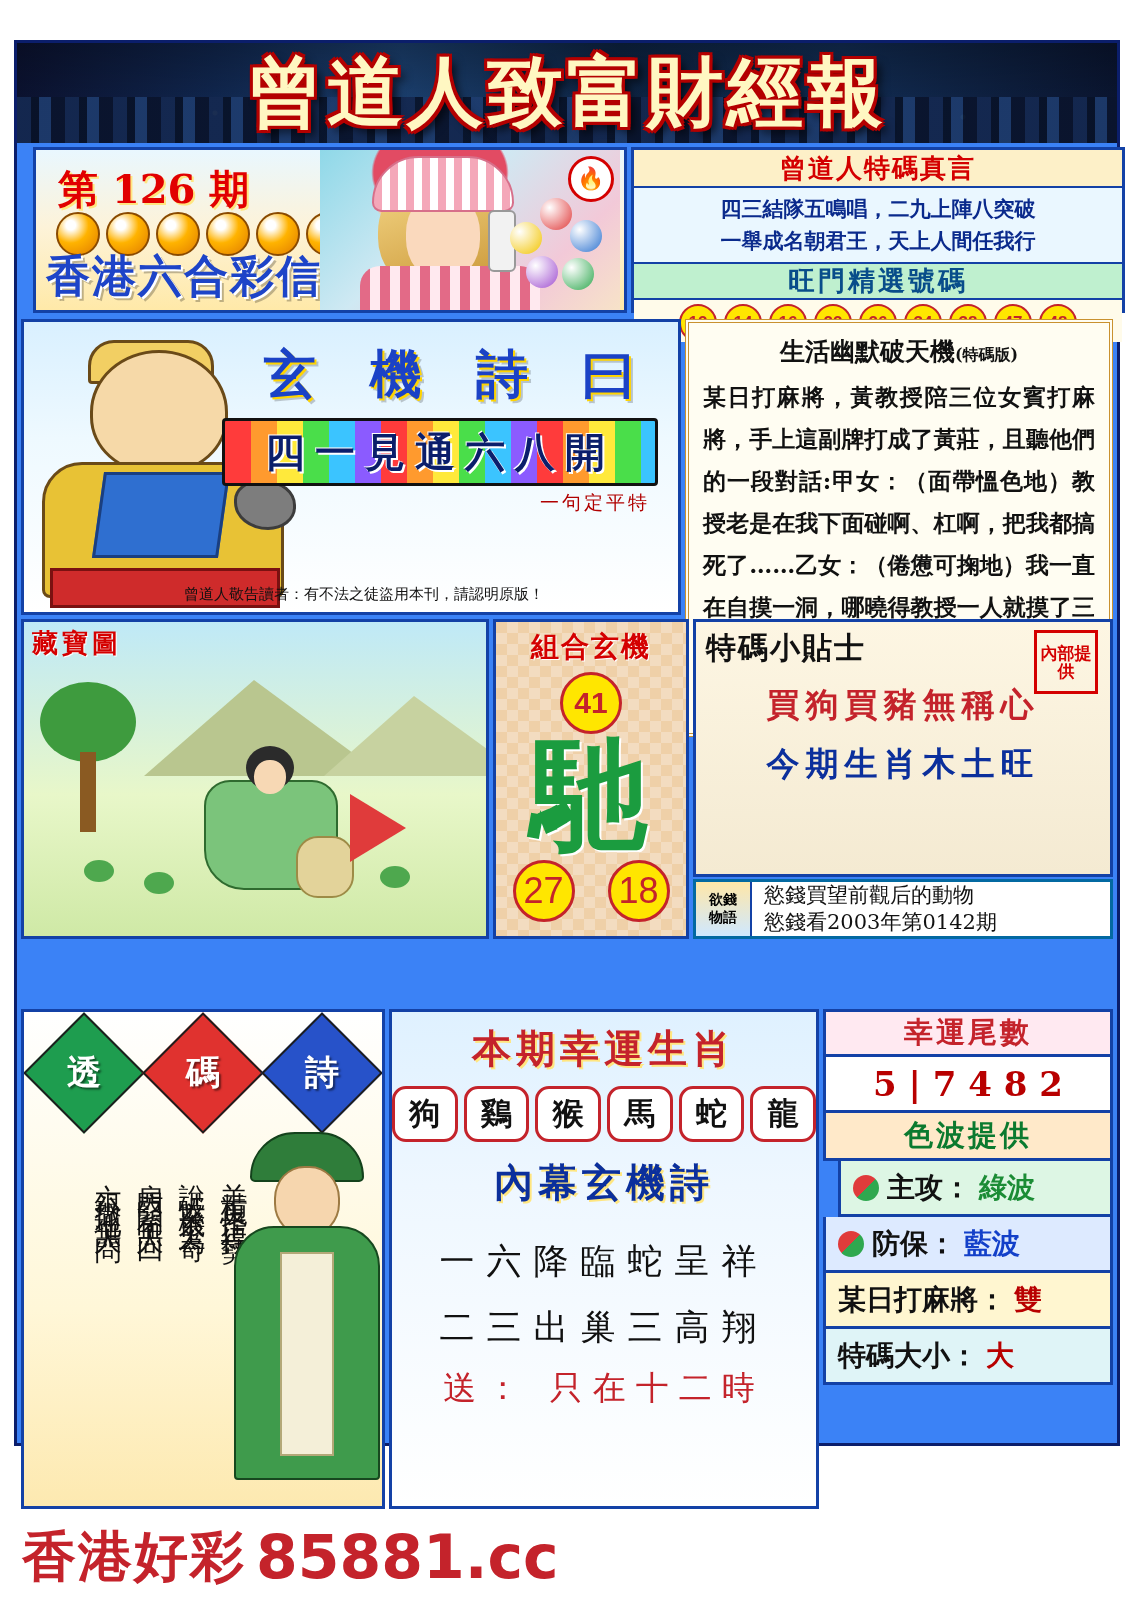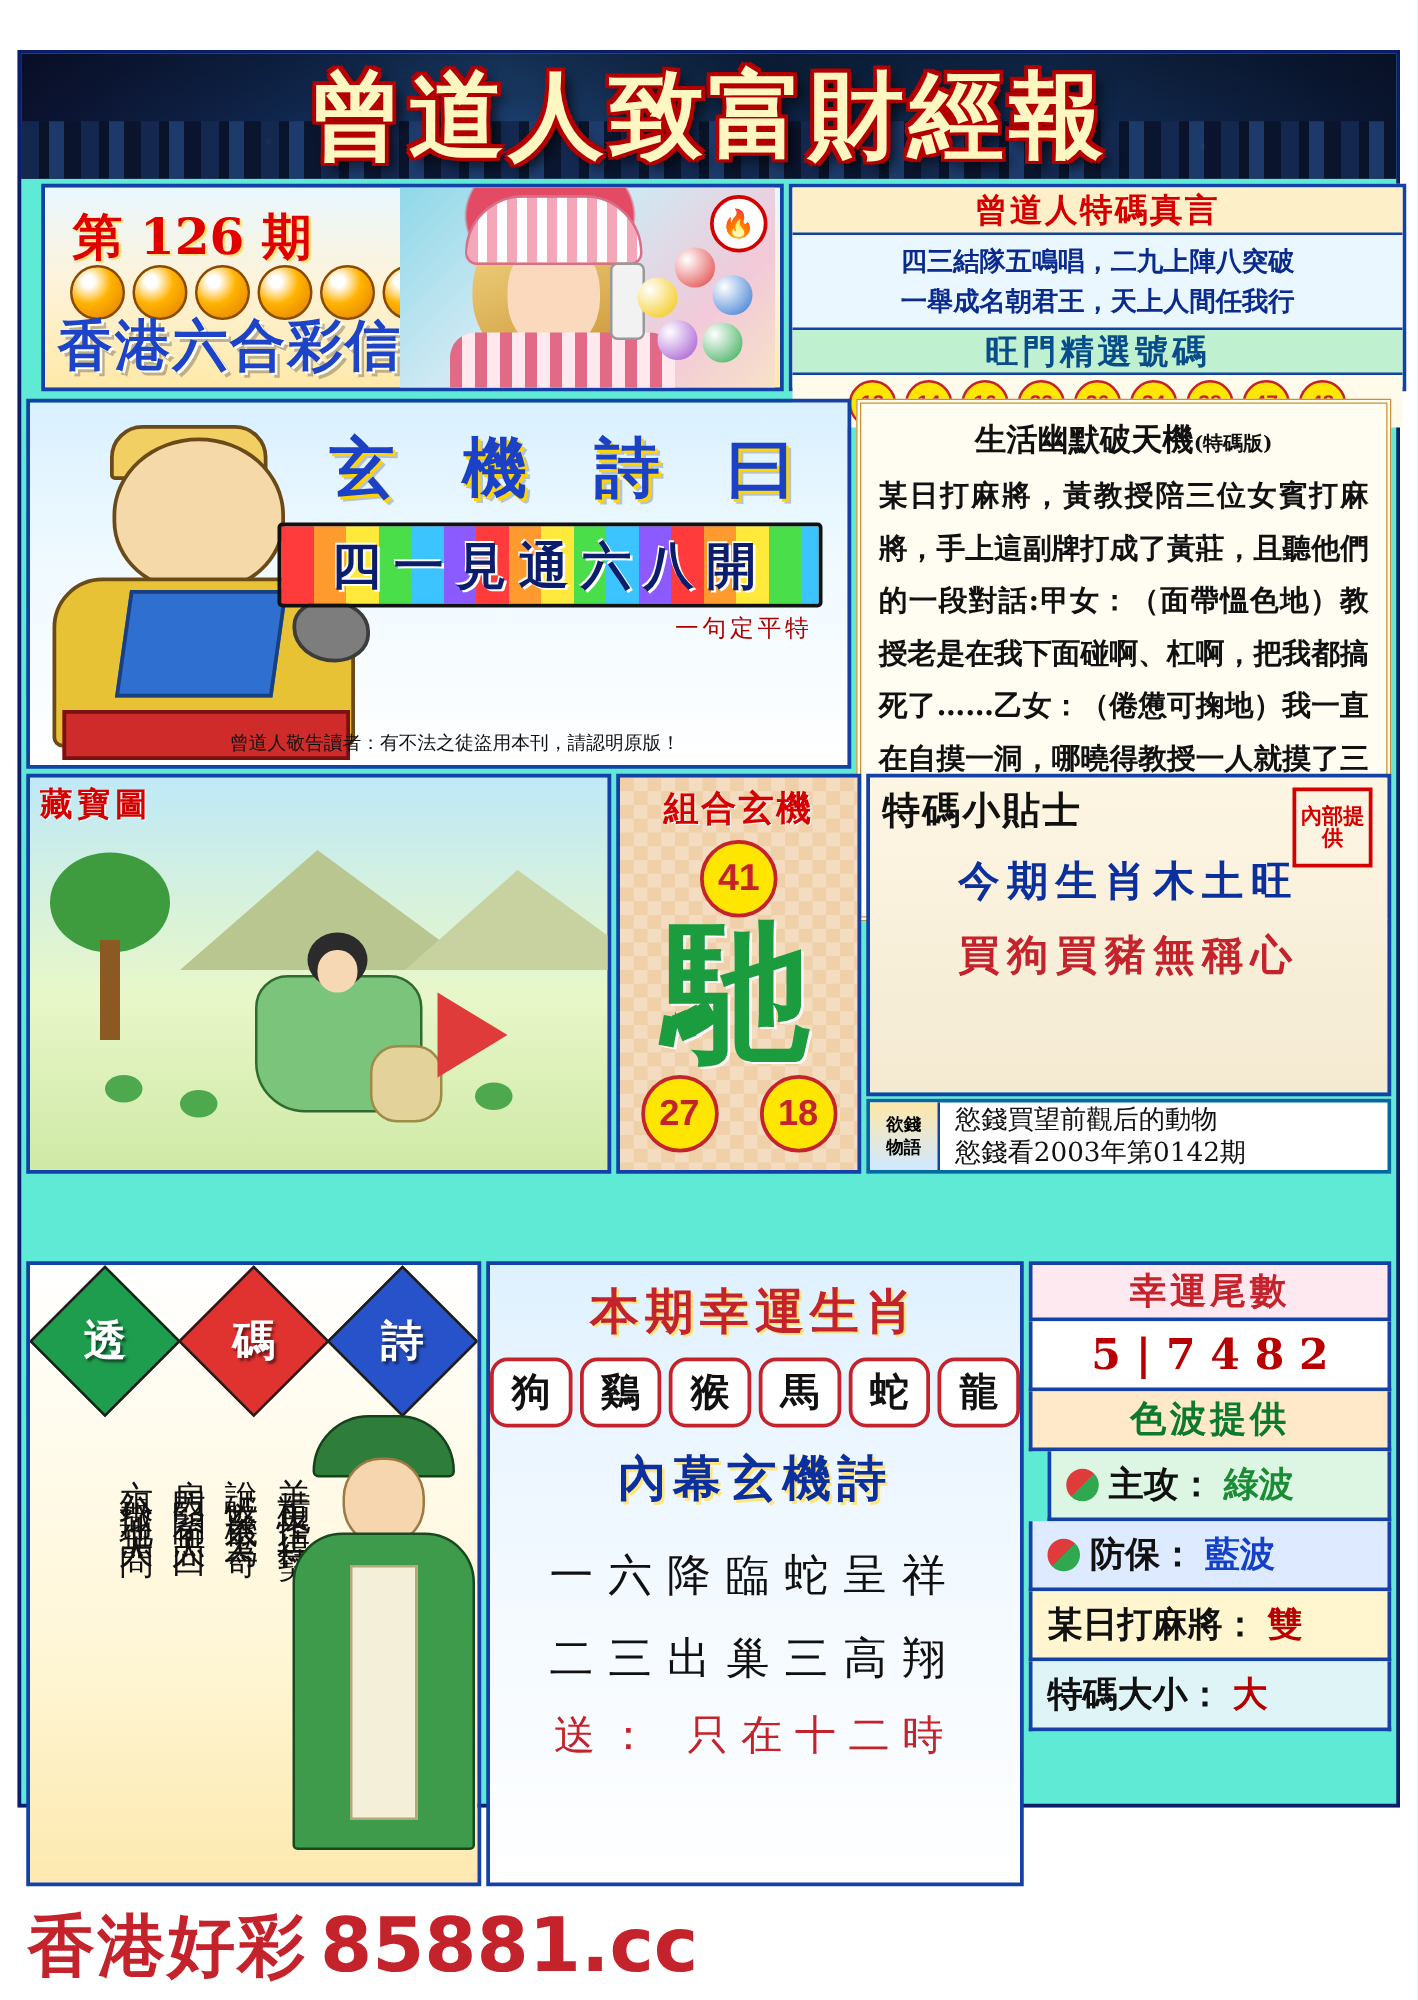--- a/index.html
+++ b/index.html
@@ -1,20 +1,20 @@
 <!DOCTYPE html>
 <html lang="zh-Hant"><head>
 <meta charset="utf-8">
 <style>
   html,body{margin:0;padding:0;background:#fff;}
   body{font-family:"Liberation Sans","DejaVu Sans",sans-serif;}
   .page{width:1134px;height:1600px;position:relative;overflow:hidden;background:#ffffff;}
 
   
-  .frame{position:absolute;left:14px;top:40px;width:1106px;height:1406px;border:3px solid #0b1e6b;box-sizing:border-box;background:#5eead4;}
+  .frame{position:absolute;left:14px;top:40px;width:1106px;height:1406px;border:3px solid #0b1e6b;box-sizing:border-box;background:#3b82f6;}
 
   
   .masthead{position:absolute;left:0;top:0;width:1100px;height:100px;
     background:linear-gradient(90deg,#0b1230 0%,#10264e 18%,#1b3f6e 35%,#0d2342 55%,#122d54 75%,#0a1530 100%);
     overflow:hidden;}
   .sky{position:absolute;inset:0;
      background:
       radial-gradient(circle at 18% 70%, rgba(255,230,120,.55) 0 2px, transparent 3px),
       radial-gradient(circle at 24% 62%, rgba(255,230,120,.45) 0 2px, transparent 3px),
       radial-gradient(circle at 31% 76%, rgba(160,255,220,.45) 0 2px, transparent 3px),
@@ -123,21 +123,21 @@
   .combo-box{position:absolute;left:476px;top:2px;width:196px;height:320px;border:3px solid #1341a6;box-sizing:border-box;
      background:repeating-conic-gradient(#f3dcc0 0 25%, #efd0a8 0 50%) 0 0/22px 22px;overflow:hidden;}
   .combo-title{margin-top:6px;text-align:center;font-family:"DejaVu Serif",serif;font-weight:bold;font-size:28px;color:#d40000;letter-spacing:2px;
      text-shadow:1px 1px 0 #fff;}
   .combo-top{margin:6px auto 0;width:56px;height:56px;border-radius:50%;background:#ffe600;border:3px solid #c4232b;
      display:flex;align-items:center;justify-content:center;font-size:30px;font-weight:bold;color:#c4232b;}
   .combo-char{text-align:center;font-family:"DejaVu Serif",serif;font-size:120px;font-weight:bold;color:#1b9c3f;line-height:120px;
      text-shadow:2px 2px 0 #fff;}
   .combo-bottom{display:flex;justify-content:space-around;margin-top:6px;}
   .combo-bottom div{width:56px;height:56px;border-radius:50%;background:#ffe600;border:3px solid #c4232b;
-     display:flex;align-items:center;justify-content:center;font-size:29px;font-weight:bold;color:#c4232b;}
+     display:flex;align-items:center;justify-content:center;font-size:36px;font-weight:normal;color:#c4232b;}
 
   .special-box{position:absolute;left:676px;top:2px;width:420px;height:258px;border:3px solid #1341a6;box-sizing:border-box;
      background:linear-gradient(180deg,#fdf6e3,#f4ead2);padding:6px 10px;}
   .sp-title{font-family:"DejaVu Serif",serif;font-weight:bold;font-size:30px;color:#111;letter-spacing:2px;}
   .sp-stamp{position:absolute;right:12px;top:8px;width:58px;height:58px;border:3px solid #d40000;color:#d40000;
      font-family:"DejaVu Serif",serif;font-size:17px;line-height:18px;font-weight:bold;display:flex;align-items:center;justify-content:center;text-align:center;}
   .sp-line{font-family:"DejaVu Serif",serif;font-weight:bold;font-size:33px;color:#0b2f9c;letter-spacing:6px;margin-top:14px;text-align:center;}
   .sp-line.b{color:#c4232b;}
   .desire-strip{position:absolute;left:676px;top:262px;width:420px;height:60px;border:3px solid #0369a1;box-sizing:border-box;display:flex;background:#fff;}
   .desire-tag{width:54px;display:flex;flex-direction:column;align-items:center;justify-content:center;font-family:"DejaVu Serif",serif;
@@ -311,22 +311,22 @@
         <div class="combo-char">馳</div>
         <div class="combo-bottom">
           <div>27</div>
           <div>18</div>
         </div>
       </div>
 
       <div class="special-box">
         <div class="sp-title">特碼小貼士</div>
         <div class="sp-stamp">內部提供</div>
+        <div class="sp-line b">買狗買豬無稱心</div>
         <div class="sp-line">今期生肖木土旺</div>
-        <div class="sp-line b">買狗買豬無稱心</div>
       </div>
 
       <div class="desire-strip">
         <div class="desire-tag">
           <span>欲錢</span>
           <span>物語</span>
         </div>
         <div class="desire-text">
           <span>慾錢買望前觀后的動物</span>
           <span>慾錢看2003年第0142期</span>

